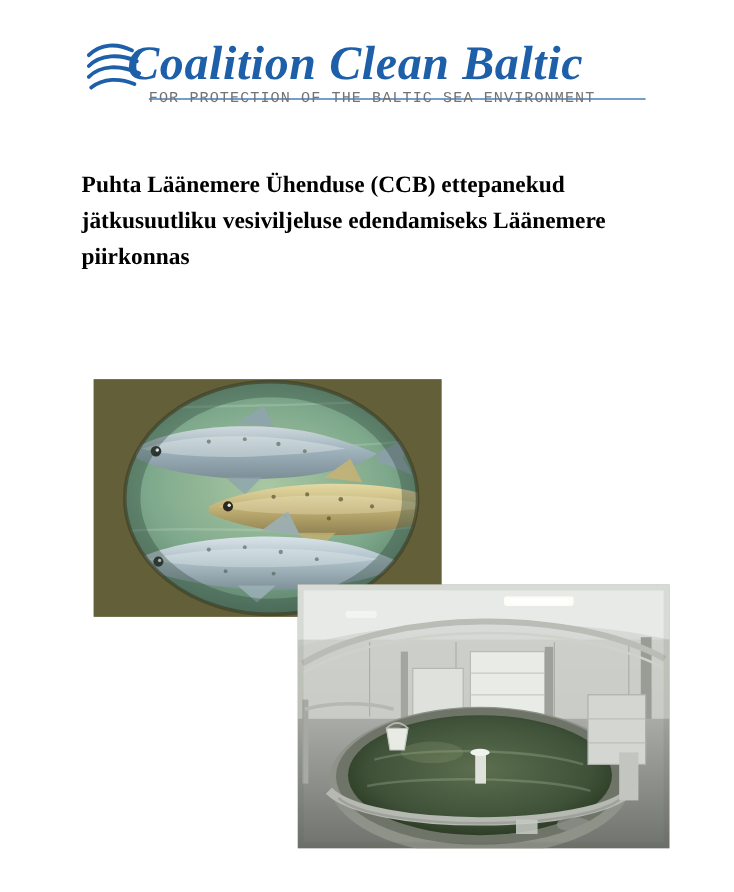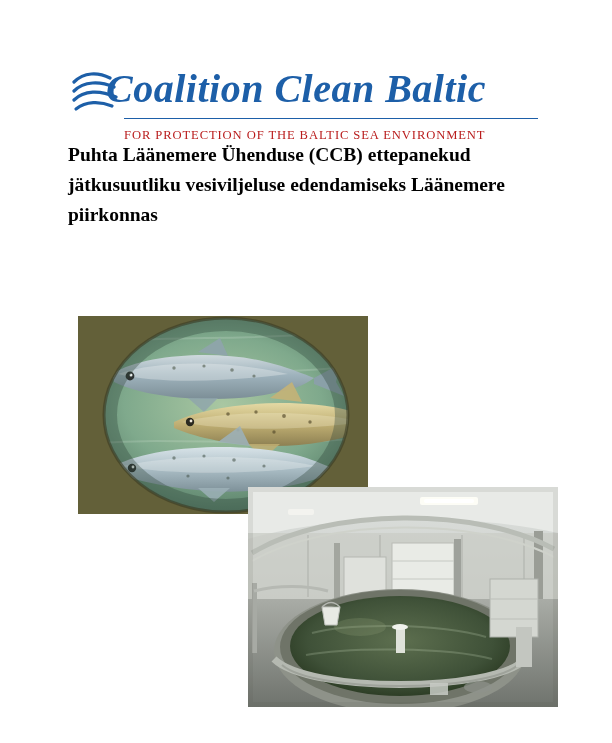--- a/index.html
+++ b/index.html
@@ -15,21 +15,20 @@
     font-family: "Liberation Serif", serif;
   }
 
   
   #logo-block {
     position: absolute;
     left: 72px;
     top: 26px;
     width: 468px;
     height: 78px;
-    margin-top: 36px;
   }
   #logo-wave {
     position: absolute;
     left: 0px;
     top: 8px;
     width: 56px;
     height: 46px;
   }
   #logo-wordmark {
     position: absolute;
@@ -42,24 +41,24 @@
     font-style: italic;
     font-weight: bold;
     font-size: 40px;
     letter-spacing: 0.5px;
     white-space: nowrap;
     line-height: 54px;
   }
   #logo-tagline {
     position: absolute;
     left: 52px;
-    top: 66px;
+    top: 49px;
     width: 420px;
-    color: #b91c1c;
-    font-family: Liberation Serif, serif;
+    color: #737373;
+    font-family: Liberation Mono, monospace;
     font-size: 12.6px;
     letter-spacing: 0.9px;
     white-space: nowrap;
   }
   #logo-rule {
     position: absolute;
     left: 52px;
     top: 56px;
     width: 414px;
     height: 1px;

